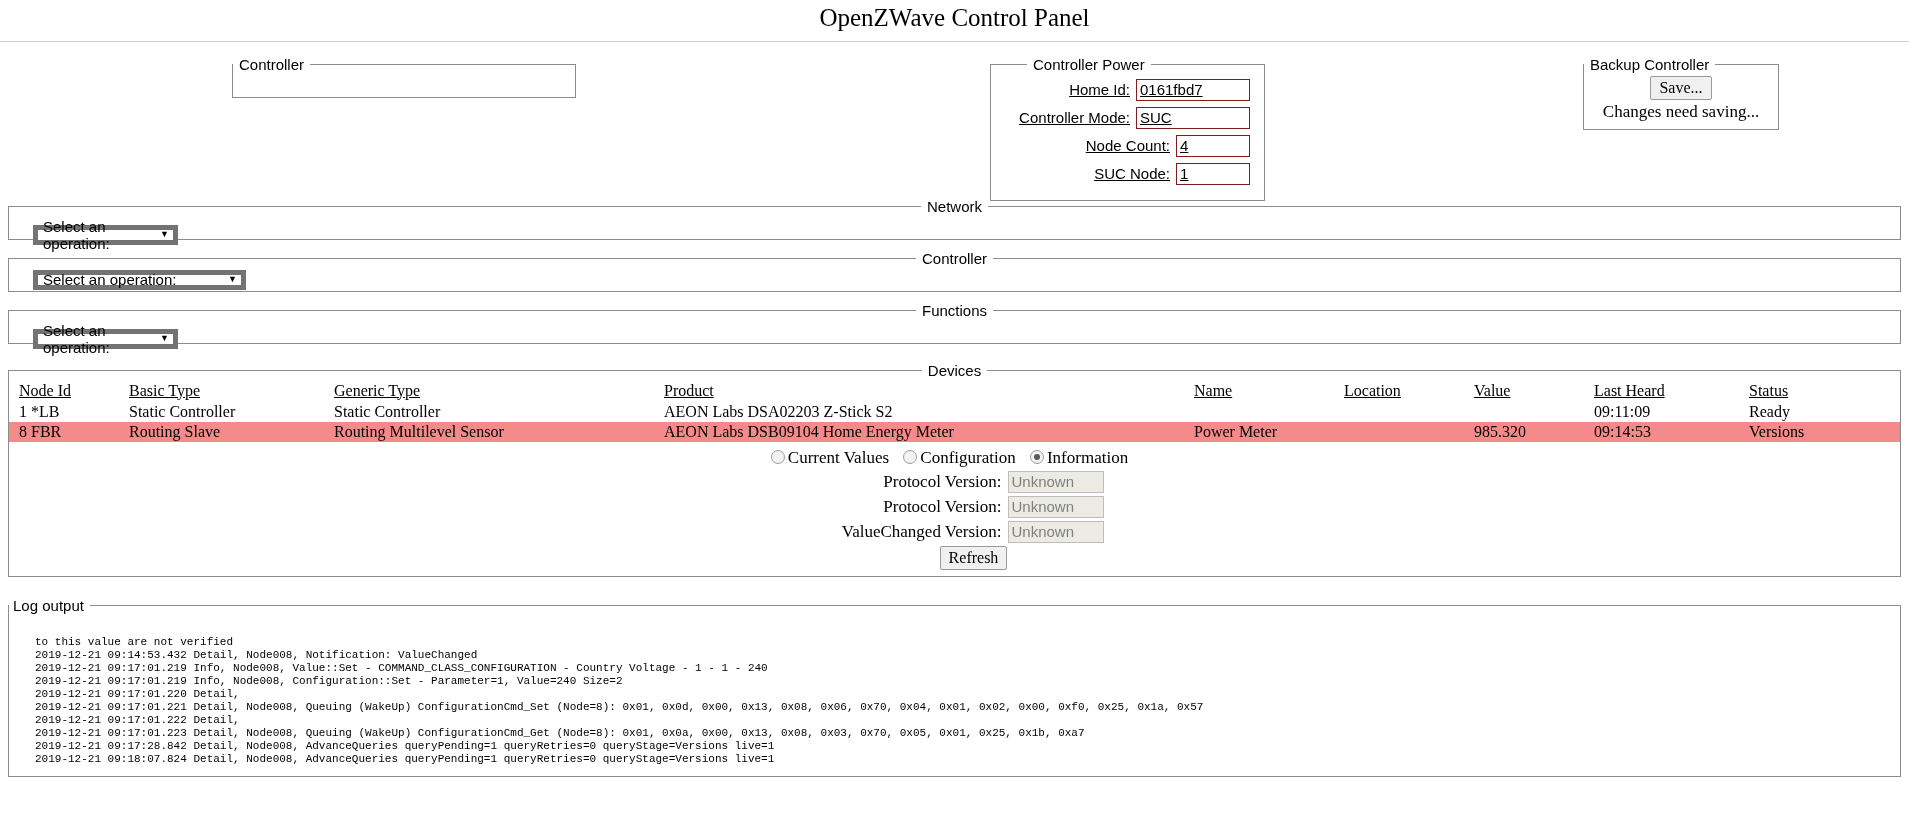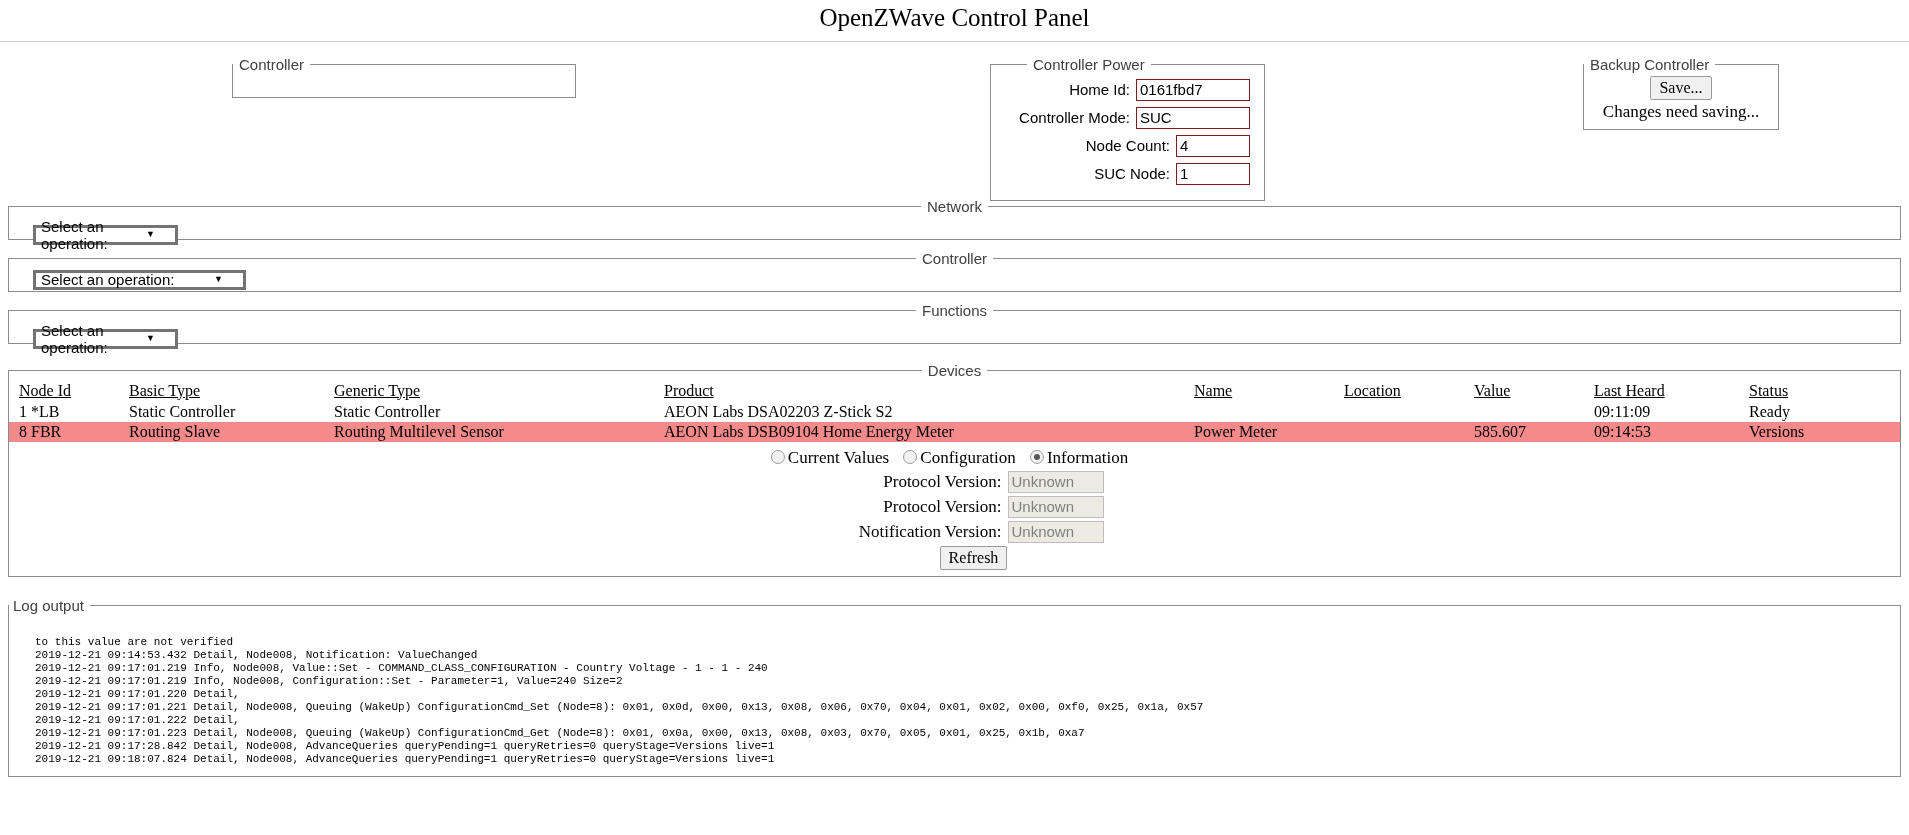--- a/index.html
+++ b/index.html
@@ -34,21 +34,21 @@
 
   
   fieldset {
     border: 1px solid #8c8c8c;
     margin: 0;
     padding: 0;
   }
   legend {
     font-family: "Liberation Sans", sans-serif;
     font-size: 15px;
-    color: #404040;
+    color: #000000;
     padding: 0 6px;
   }
 
   
   .top-row {
     position: relative;
     height: 156px;
   }
 
   .fs-controller-top {
@@ -73,20 +73,21 @@
     box-sizing: border-box;
   }
   .fs-status legend { margin-left: 36px; }
   .status-row {
     display: flex;
     align-items: center;
     justify-content: flex-end;
     padding: 0 14px 0 0;
     margin-top: 6px;
     white-space: nowrap;
+    text-decoration: underline;
   }
   .status-row:first-child { margin-top: 2px; }
   .status-row .lbl {
     font-family: "Liberation Sans", sans-serif;
     font-size: 15px;
     margin-right: 6px;
   }
 
   .fs-backup {
     position: absolute;
@@ -140,22 +141,22 @@
     cursor: default;
   }
 
   .sel {
     display: inline-flex;
     align-items: center;
     justify-content: space-between;
     font-family: "Liberation Sans", sans-serif;
     font-size: 15px;
     background: #ffffff;
-    border: 3px solid #737373;
-    padding: 1px 20px 1px 5px;
+    border: 5px solid #737373;
+    padding: 1px 4px 1px 5px;
     height: 20px;
     box-sizing: border-box;
     color: #000;
   }
   .sel .arrow {
     font-size: 9px;
     margin-left: 6px;
     line-height: 1;
   }
 
@@ -384,21 +385,21 @@
           <td class="c-heard">09:11:09</td>
           <td class="c-status">Ready</td>
         </tr>
         <tr class="row-highlight">
           <td class="c-node">8 FBR</td>
           <td class="c-basic">Routing Slave</td>
           <td class="c-generic">Routing Multilevel Sensor</td>
           <td class="c-product">AEON Labs DSB09104 Home Energy Meter</td>
           <td class="c-name">Power Meter</td>
           <td class="c-loc"></td>
-          <td class="c-value">585.607</td>
+          <td class="c-value">985.320</td>
           <td class="c-heard">09:14:53</td>
           <td class="c-status">Versions</td>
         </tr>
       </tbody>
     </table>
 
     <div class="radios">
       <label>
         <span class="radio"></span><span>Current Values</span>
       </label>
@@ -418,21 +419,21 @@
     </div>
 
     <div class="ver-row">
       <span class="lbl">Protocol Version:</span>
       <span class="fld">
         <input class="txt w-ver disabled" type="text" disabled="" value="Unknown" style="">
       </span>
     </div>
 
     <div class="ver-row">
-      <span class="lbl">Notification Version:</span>
+      <span class="lbl">ValueChanged Version:</span>
       <span class="fld">
         <input class="txt w-ver disabled" type="text" disabled="" value="Unknown" style="">
       </span>
     </div>
 
     <div class="refresh-wrap">
       <button class="btn">Refresh</button>
     </div>
 
   </div>

